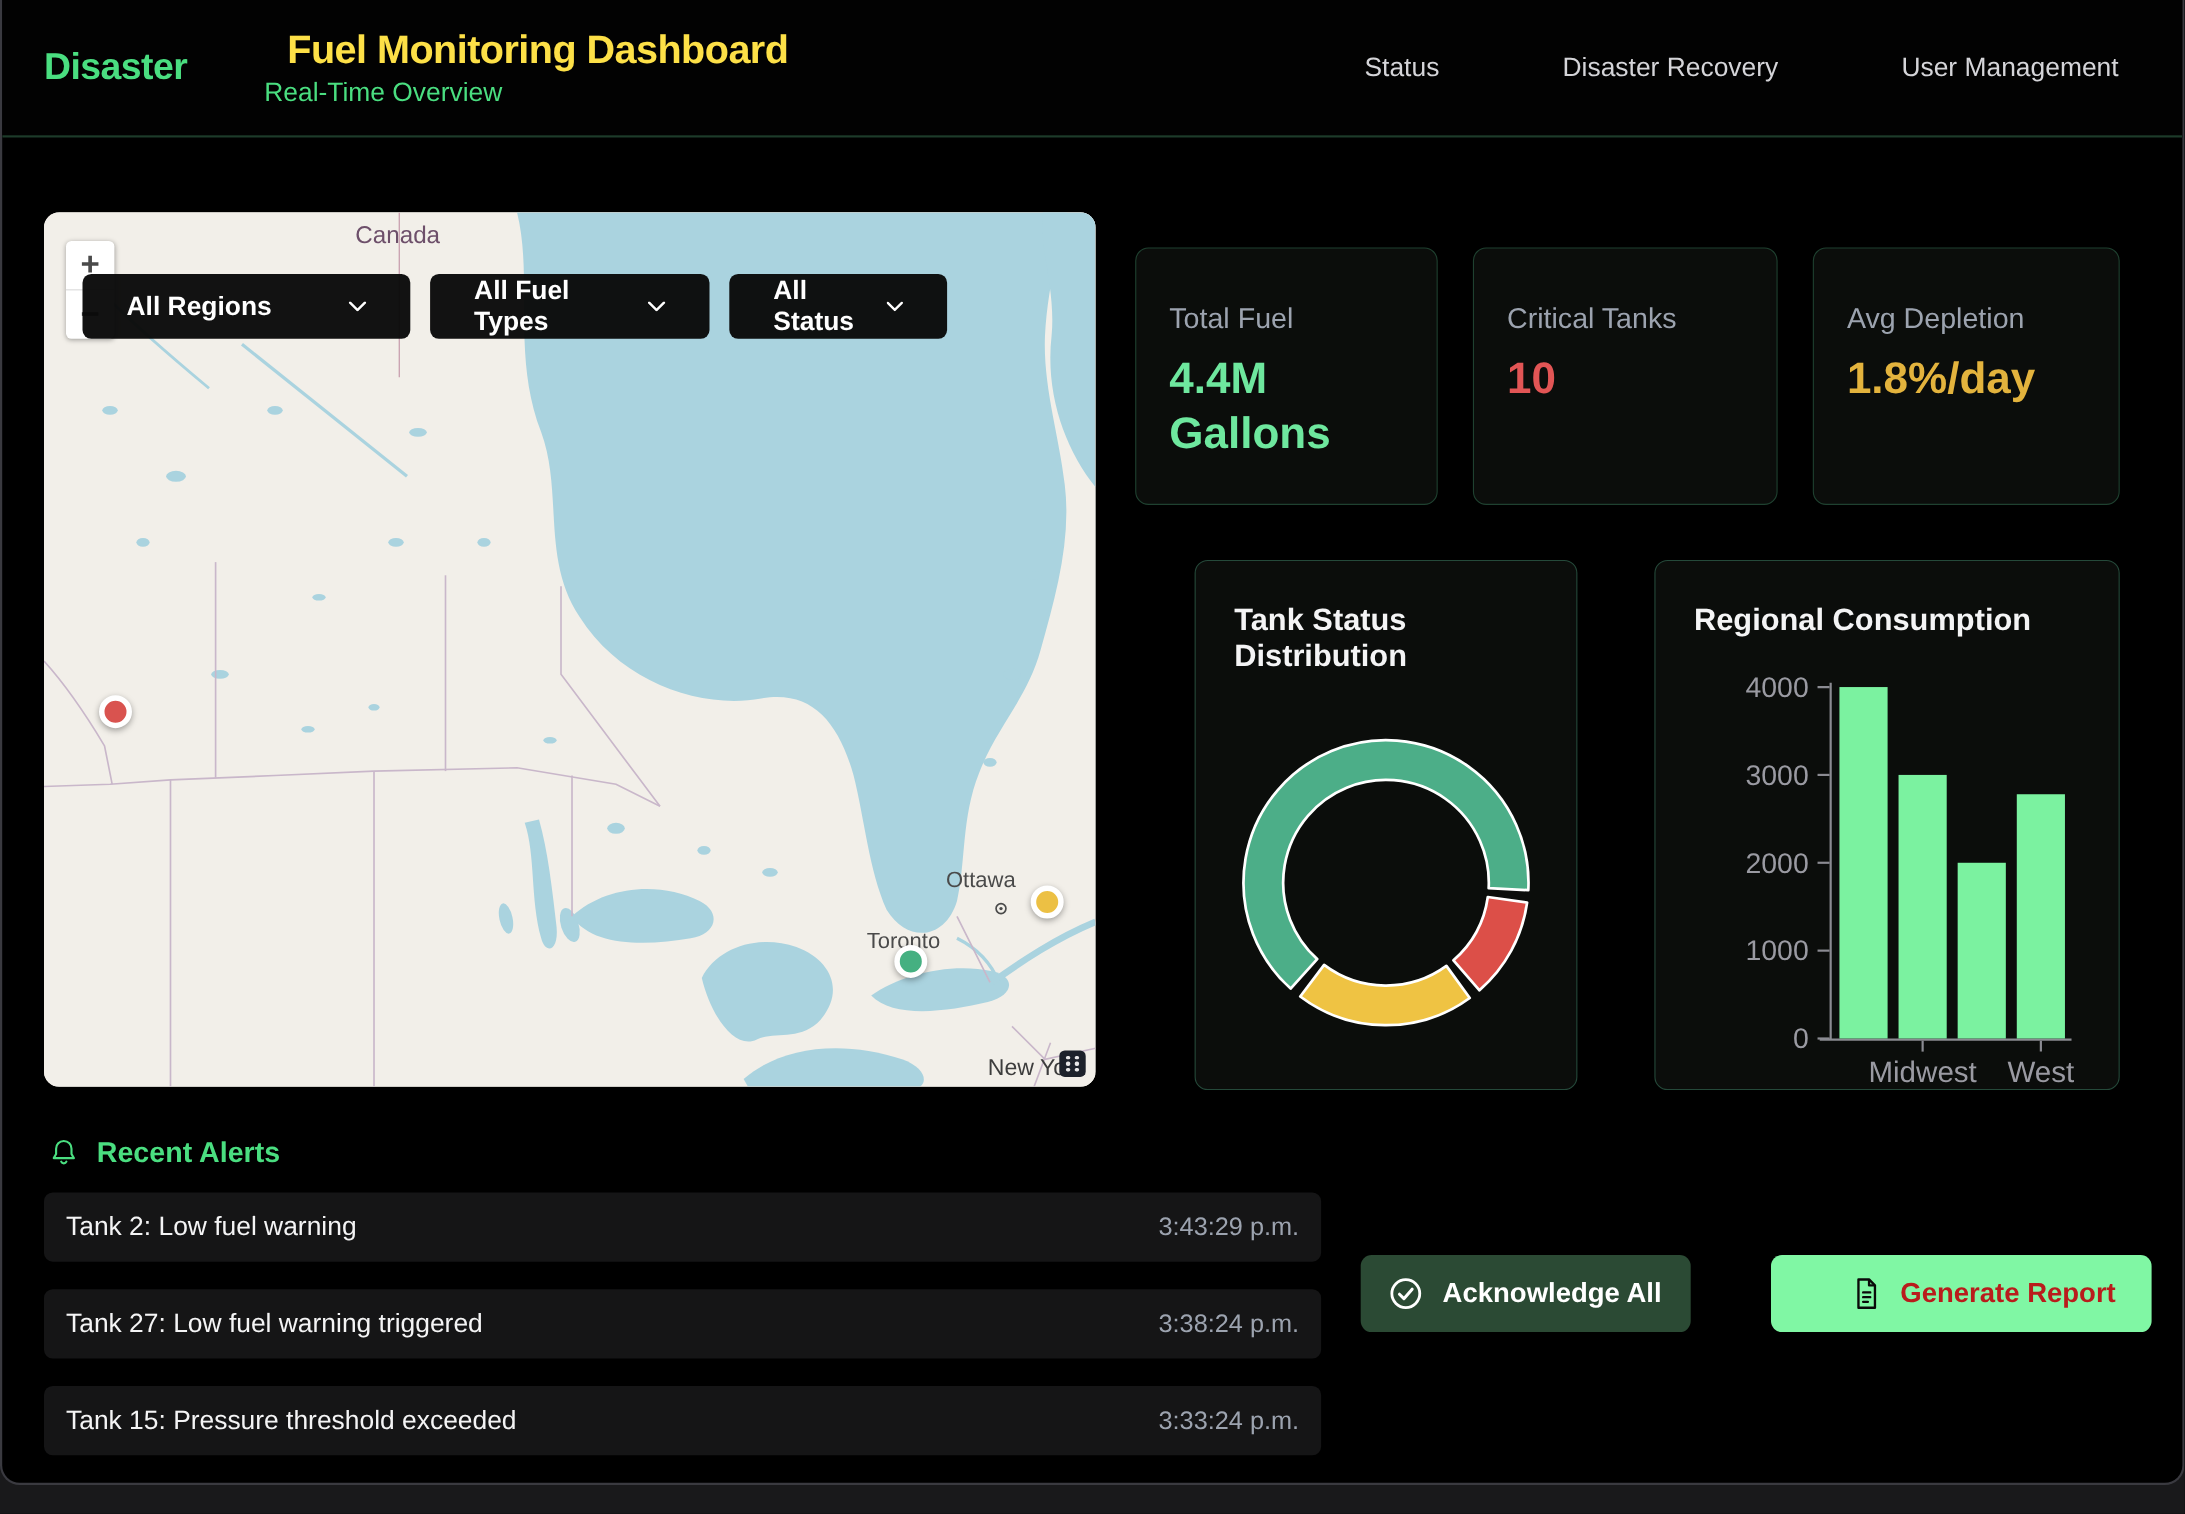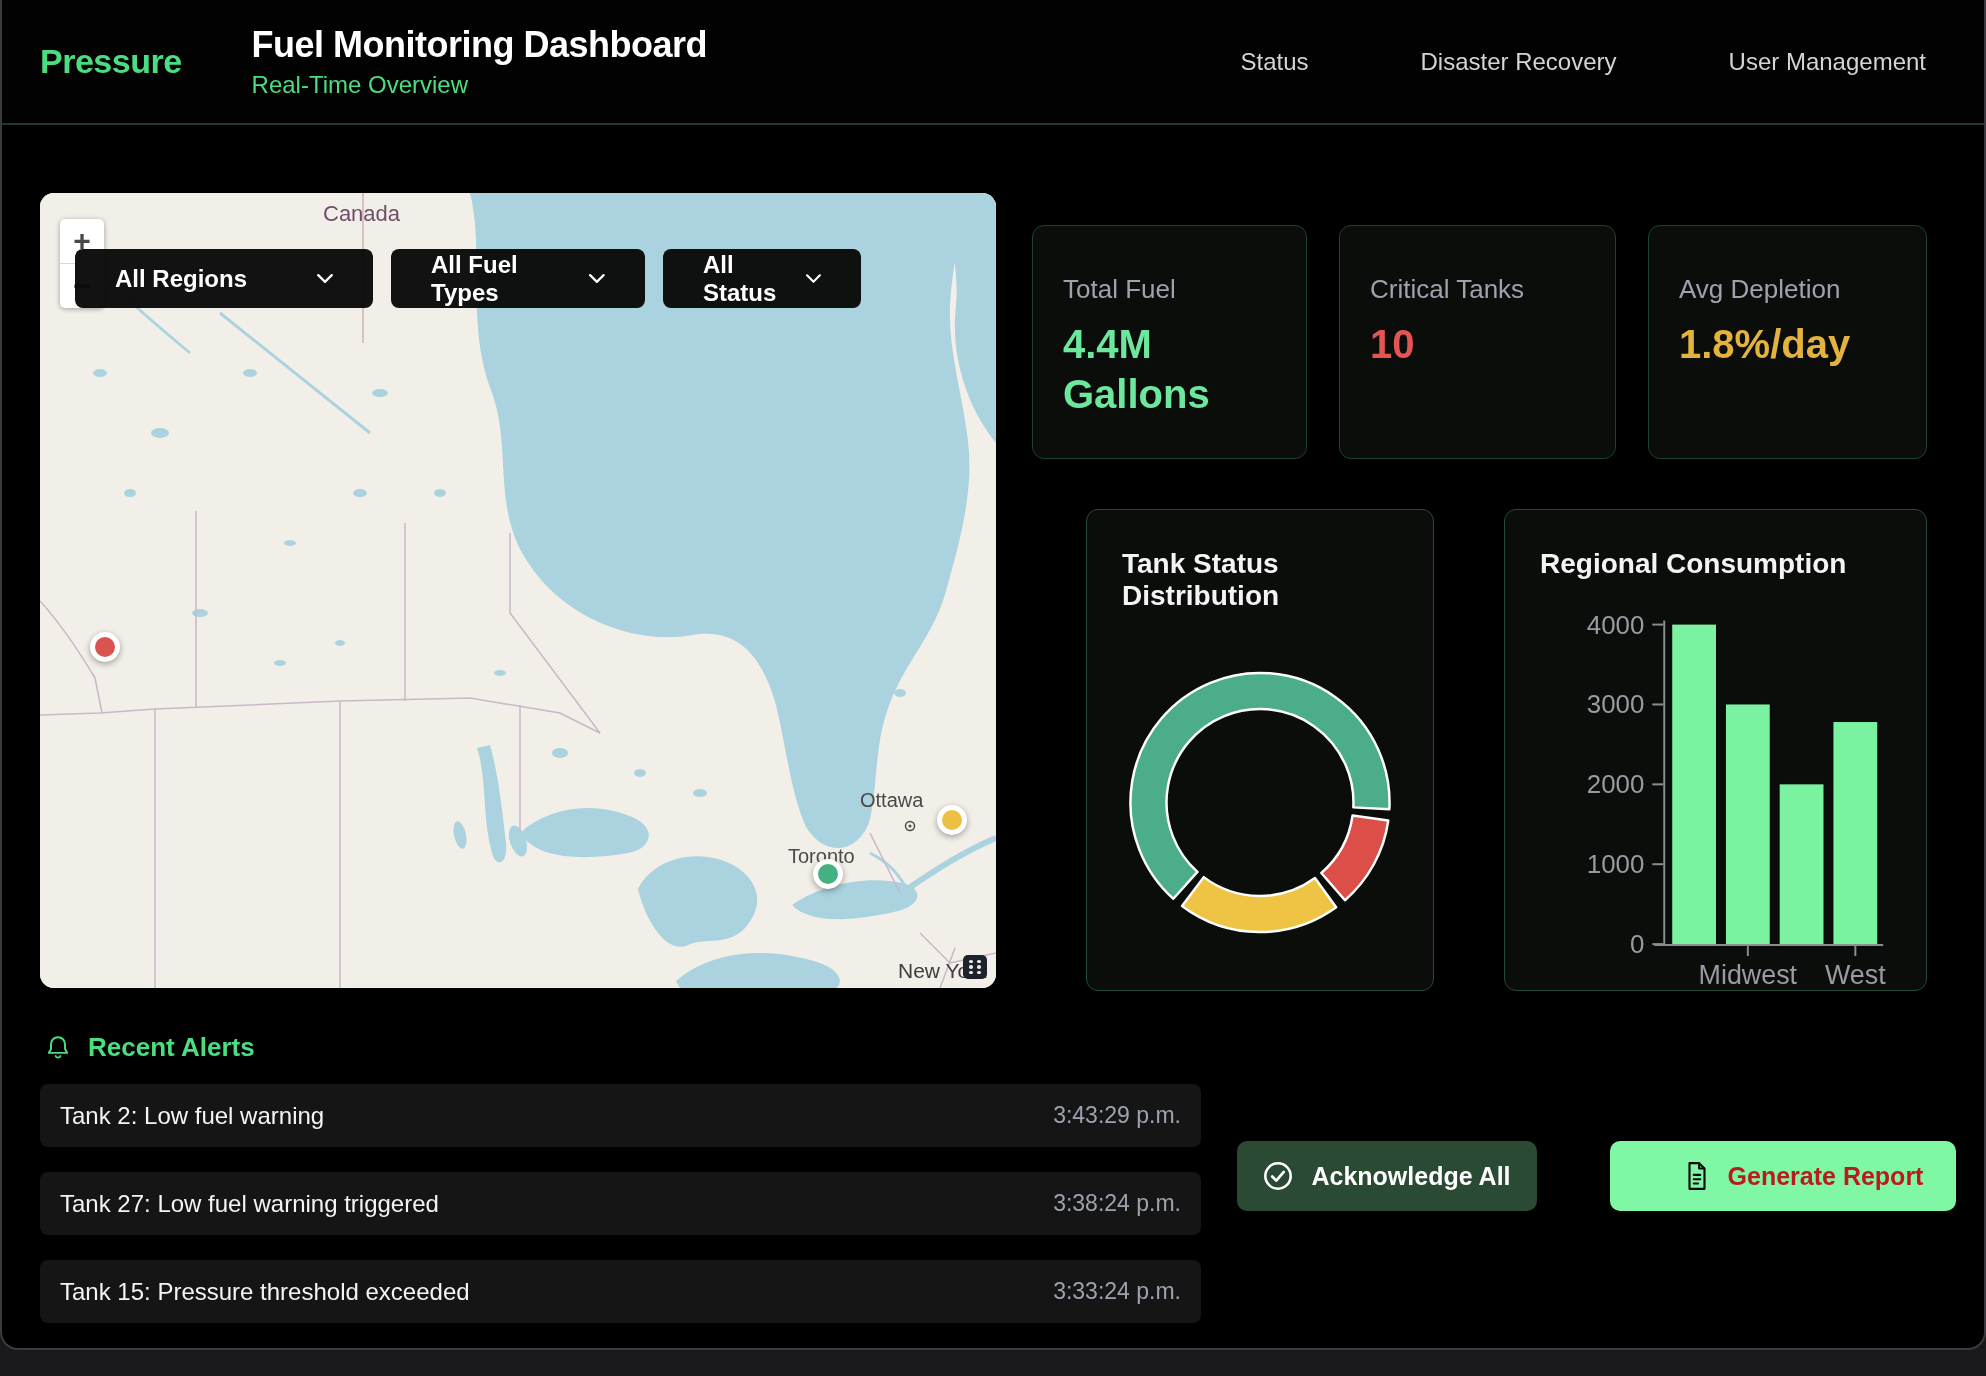--- a/index.html
+++ b/index.html
@@ -6,21 +6,21 @@
   html,body { width:1986px; height:1376px; background:#19191b; overflow:hidden;
     font-family:"Liberation Sans","DejaVu Sans",sans-serif; }
   .window { position:absolute; left:0; top:0; width:1986px; height:1350px; background:#000;
     border:2px solid #3a3a40; border-top:none; border-radius:0 0 18px 18px; overflow:hidden; }
 
   
   header { position:absolute; left:0; top:0; width:100%; height:125px; background:#020202;
     border-bottom:2px solid #1d3b2a; display:flex; align-items:center; padding:0 58px 0 38px; }
   .brand { font-size:34px; font-weight:bold; color:#4ade80; letter-spacing:-0.5px; cursor:pointer; }
   .title-block { margin-left:70px; }
-  .title-block h1 { font-size:36px; font-weight:bold; color:#ffffff; letter-spacing:-0.5px; }
+  .title-block h1 { font-size:36px; font-weight:bold; color:#fde047; letter-spacing:-0.5px;margin-left:21px; }
   .subtitle { font-size:24px; color:#4ade80; margin-top:5px; }
   nav { margin-left:auto; display:flex; gap:112px; }
   nav a { font-size:24px; color:#d4d4d8; cursor:pointer; text-decoration:none; }
 
   
   .map-panel { position:absolute; left:38px; top:193px; width:956px; height:795px;
     border-radius:14px; overflow:hidden; background:#f2efe9; }
   .map-svg { position:absolute; inset:0; }
   .map-label { position:absolute; pointer-events:none; }
   .lbl-country { left:283px; top:8px; font-size:22px; color:#6d4f6a; }
@@ -81,21 +81,21 @@
     font-weight:bold; cursor:pointer; font-family:inherit; }
   .btn-ack { left:1235px; width:300px; background:#2b4a34; color:#fff; }
   .btn-gen { left:1608px; width:346px; background:#80f7a4; color:#b91c1c;padding-left:41px; }
 </style>
 </head>
 <body>
 
 <div class="window">
 
   <header>
-    <div class="brand">Pressure</div>
+    <div class="brand">Disaster</div>
     <div class="title-block">
       <h1>Fuel Monitoring Dashboard</h1>
       <div class="subtitle">Real-Time Overview</div>
     </div>
     <nav>
       <a>Status</a>
       <a>Disaster Recovery</a>
       <a>User Management</a>
     </nav>
   </header>

